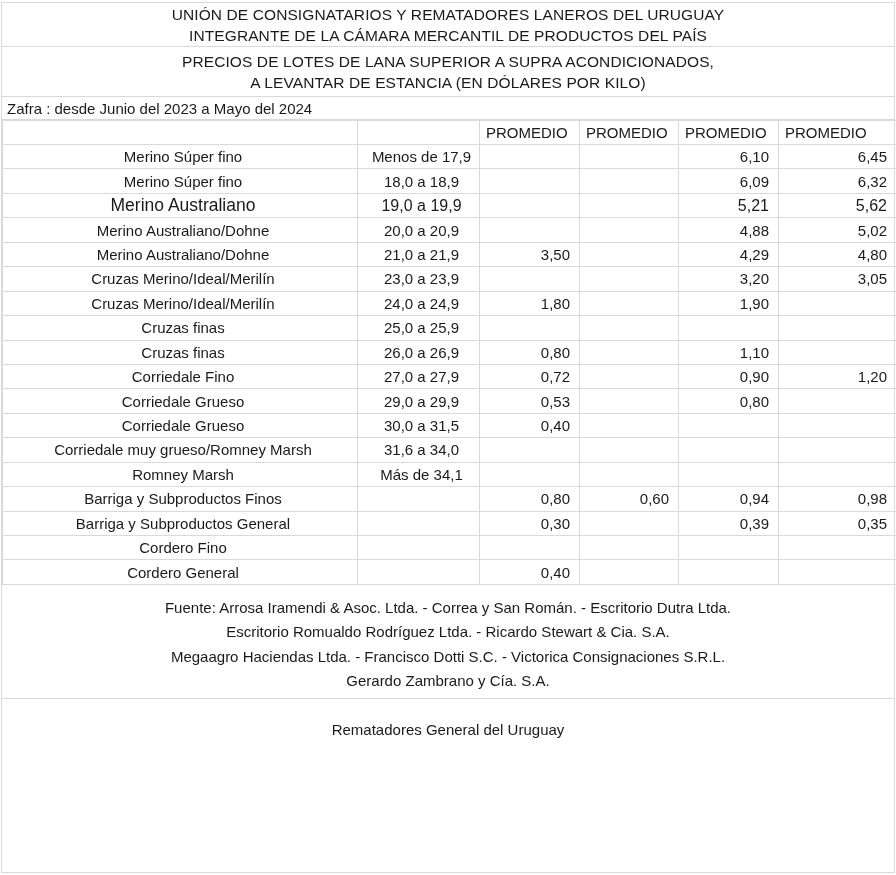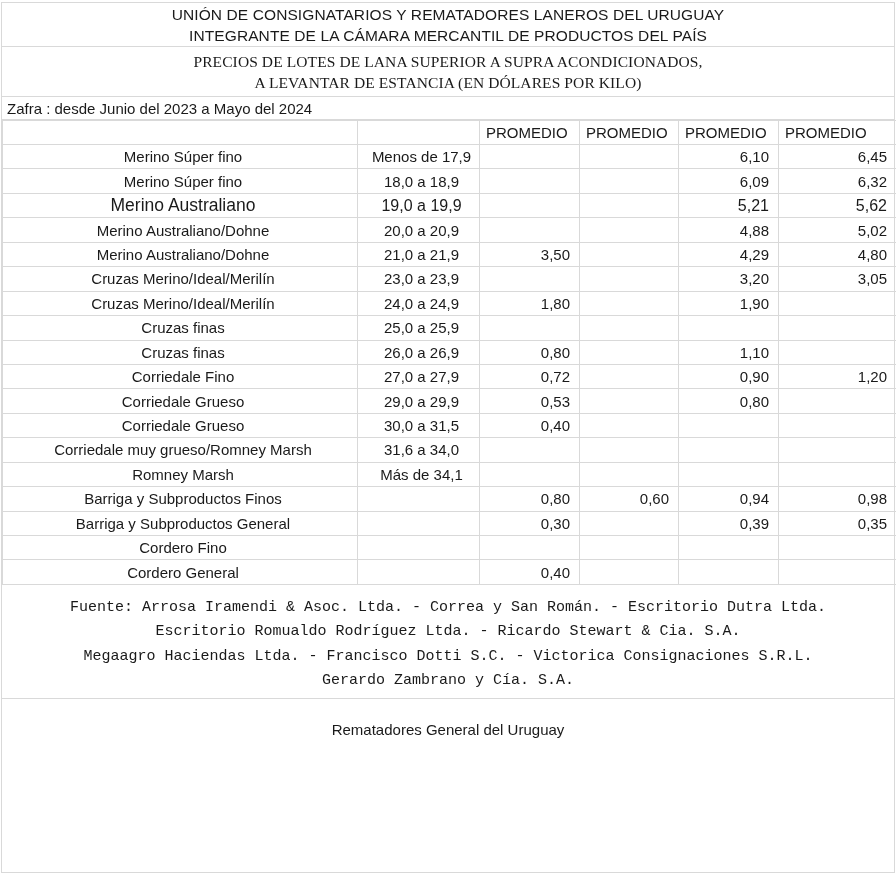--- a/index.html
+++ b/index.html
@@ -16,21 +16,21 @@
     width: 894px; height: 871px;
     background: #ffffff;
     border: 1px solid #d9d9d9;
   }
   .title-block {
     border-bottom: 1px solid #d9d9d9;
     text-align: center;
     display: flex; flex-direction: column; justify-content: center;
   }
   .title-block-1 { height: 44px; }
-  .title-block-2 { height: 50px; font-family: Liberation Serif, serif; }
+  .title-block-2 { height: 50px; }
   .title-line { font-size: 15.5px; line-height: 21px; letter-spacing: 0.1px; }
   .zafra-row {
     height: 23px;
     border-bottom: 1px solid #d9d9d9;
     display: flex; align-items: center;
     padding-left: 5px;
     font-size: 15px;
   }
   table.price-table {
     width: 894px;
@@ -57,21 +57,20 @@
   .cell-num { text-align: right; padding-right: 9px; white-space: nowrap; }
   tr.emphasis td { font-size: 16px; border-radius: 6px; }
   tr.emphasis td.cell-raza { font-size: 17.5px; }
   .fuente-block {
     height: 114px;
     border-bottom: 1px solid #d9d9d9;
     text-align: center;
     padding-top: 11px;
     font-size: 15px;
     line-height: 24.5px;
-    font-family: Liberation Mono, monospace;
   }
   .note-block {
     text-align: center;
     padding-top: 18px;
     font-size: 15px;
     line-height: 25px;
   }
 </style>
 </head>
 <body>

